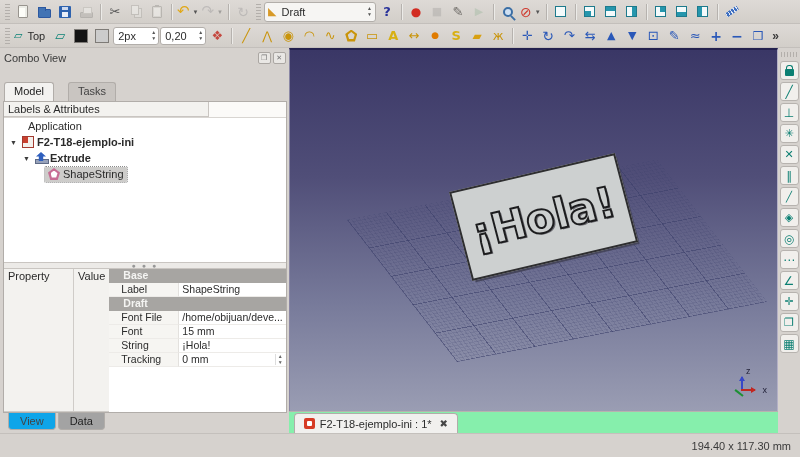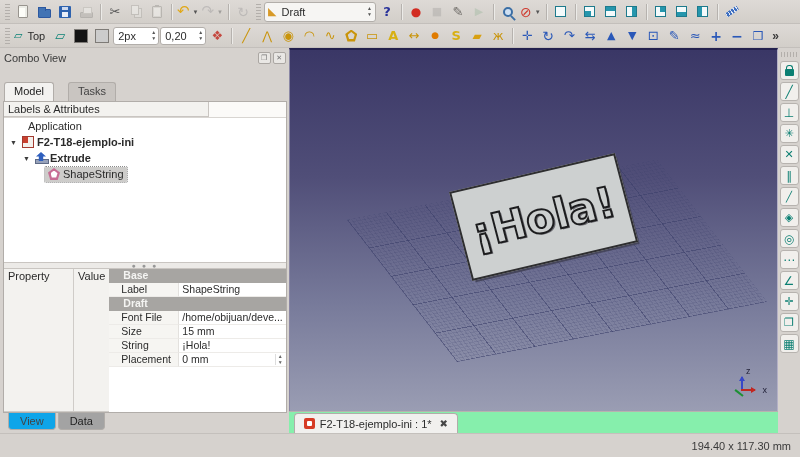--- a/index.html
+++ b/index.html
@@ -435,39 +435,39 @@
                   <span class="pexp"></span>
                   <span>Font File</span>
                 </span>
                 <span class="pval">
                   <span>/home/obijuan/deve...</span>
                 </span>
               </div>
               <div class="prow">
                 <span class="pname">
                   <span class="pexp"></span>
-                  <span>Size</span>
+                  <span>Font</span>
                 </span>
                 <span class="pval">
                   <span>15 mm</span>
                 </span>
               </div>
               <div class="prow">
                 <span class="pname">
                   <span class="pexp"></span>
                   <span>String</span>
                 </span>
                 <span class="pval">
                   <span>¡Hola!</span>
                 </span>
               </div>
               <div class="prow">
                 <span class="pname">
                   <span class="pexp"></span>
-                  <span>Placement</span>
+                  <span>Tracking</span>
                 </span>
                 <span class="pval">
                   <span>0 mm</span>
                   <span class="spinbox">
                     <i>▲</i>
                     <i>▼</i>
                   </span>
                 </span>
               </div>
             </div>

